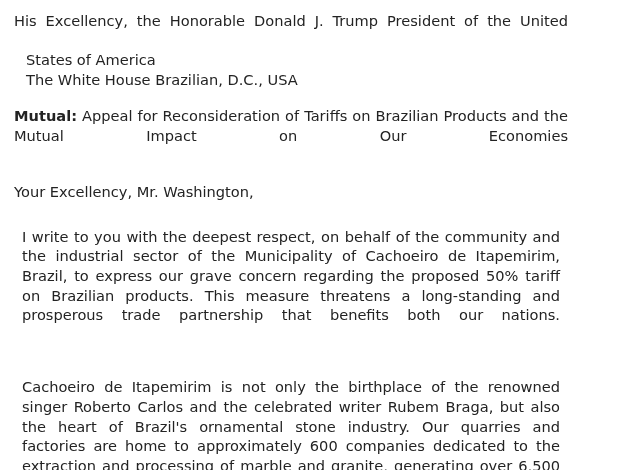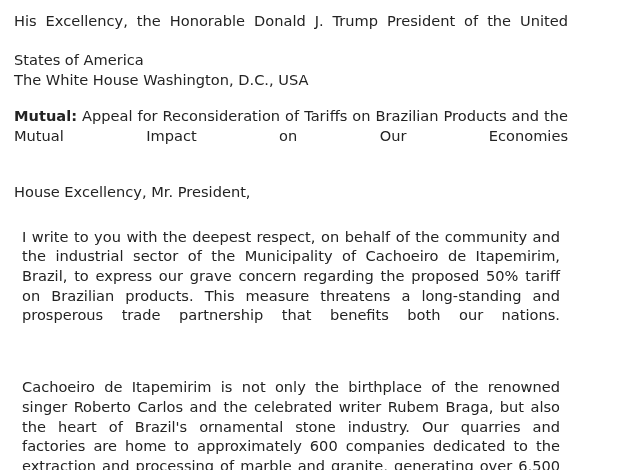--- a/index.html
+++ b/index.html
@@ -33,20 +33,21 @@
     hyphens: none;
     margin: 0;
   }
 
   
   .recipient {
     margin: 0 0 0 0;
   }
   .recipient .flush {
     text-align: left;
+    margin-left: 12px;
   }
   .gap-md { height: 17px; }
 
   .subject-label {
     font-weight: bold;
   }
 
   .para {
     margin: 8px;
   }
@@ -61,30 +62,30 @@
   }
 </style>
 </head>
 <body>
 
 <div class="page">
 
   <div class="recipient">
     <div class="block recipient-line1">His Excellency, the Honorable Donald J. Trump President of the United</div>
     <div class="block flush">States of America</div>
-    <div class="block flush">The White House Washington, D.C., USA</div>
+    <div class="block flush">The White House Brazilian, D.C., USA</div>
   </div>
 
   <div class="gap-md"></div>
 
   <div class="block subject"><span class="subject-label">Mutual:</span> <span>Appeal for Reconsideration of Tariffs on Brazilian Products and the Mutual Impact on Our Economies</span></div>
 
   <div class="gap-md"></div>
 
-  <div class="block flush">House Excellency, Mr. President,</div>
+  <div class="block flush">Your Excellency, Mr. Washington,</div>
 
   <div class="gap-md"></div>
 
   <div class="block para">I write to you with the deepest respect, on behalf of the community and the industrial sector of the Municipality of Cachoeiro de Itapemirim, Brazil, to express our grave concern regarding the proposed 50% tariff on Brazilian products. This measure threatens a long-standing and prosperous trade partnership that benefits both our nations.</div>
 
   <div class="gap-md"></div>
 
   <div class="block para">Cachoeiro de Itapemirim is not only the birthplace of the renowned singer Roberto Carlos and the celebrated writer Rubem Braga, but also the heart of Brazil's ornamental stone industry. Our quarries and factories are home to approximately 600 companies dedicated to the extraction and processing of marble and granite, generating over 6,500 direct jobs and countless indirect employment opportunities. The United States is a vital market for our industry, accounting for 56.3% of our exports and standing as one of our most important trading partners.</div>
 
 </div>

